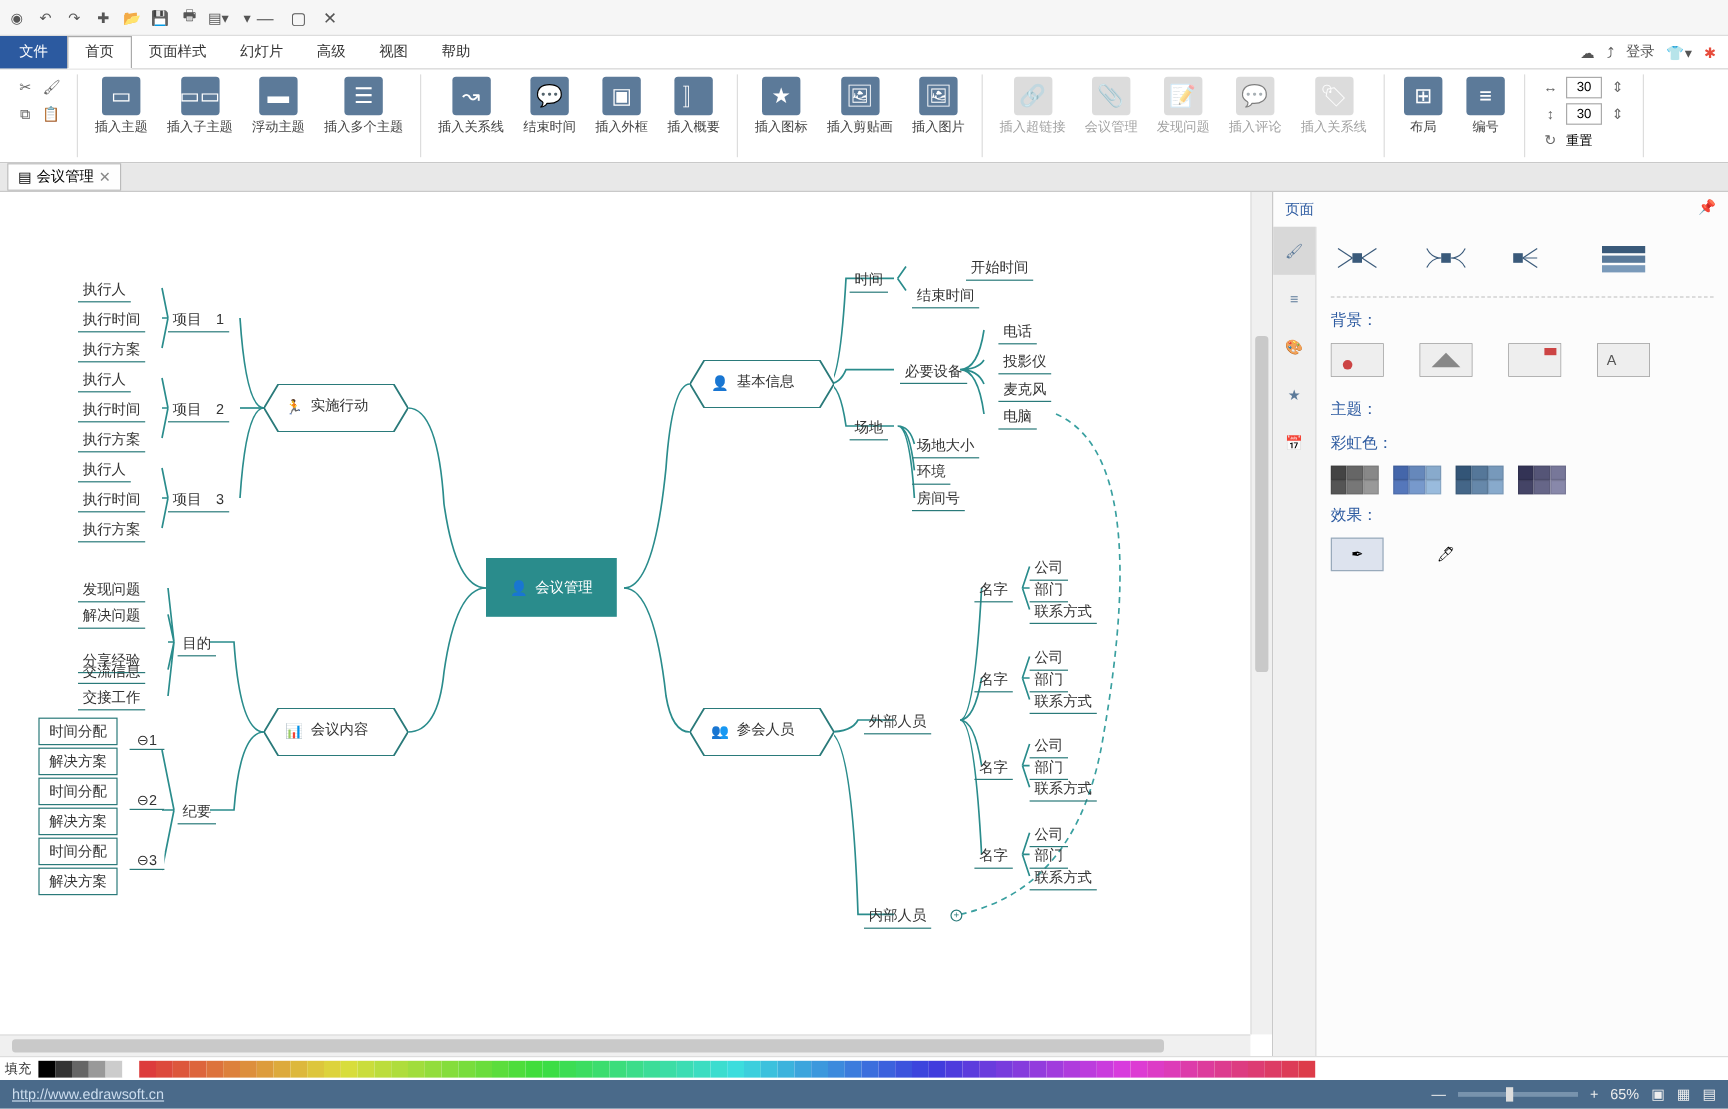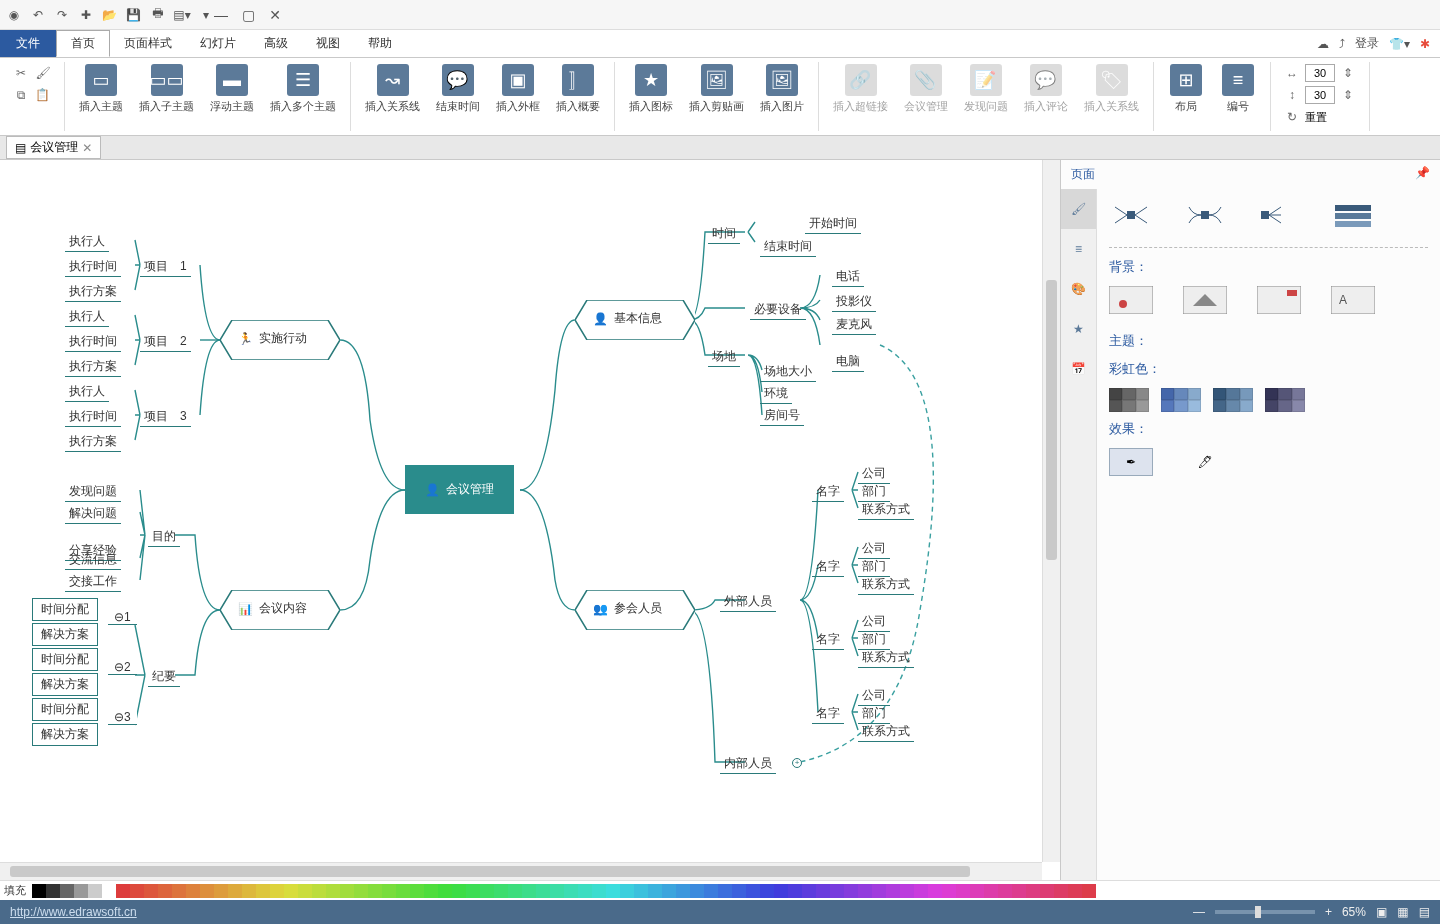--- a/index.html
+++ b/index.html
@@ -377,21 +377,21 @@
       <div class="node underline" style="left:708px;top:64px;">时间</div>
       <div class="node underline" style="left:750px;top:140px;">必要设备</div>
       <div class="node underline" style="left:708px;top:187px;">场地</div>
 
       <div class="node underline" style="left:760px;top:54px;margin-left:45px;">开始时间</div>
       <div class="node underline" style="left:760px;top:77px;">结束时间</div>
 
       <div class="node underline" style="left:832px;top:107px;">电话</div>
       <div class="node underline" style="left:832px;top:132px;">投影仪</div>
       <div class="node underline" style="left:832px;top:155px;">麦克风</div>
-      <div class="node underline" style="left:832px;top:192px;text-align:center;">电脑</div>
+      <div class="node underline" style="left:832px;top:178px;text-align:center;">电脑</div>
 
       <div class="node underline" style="left:760px;top:202px;">场地大小</div>
       <div class="node underline" style="left:760px;top:224px;">环境</div>
       <div class="node underline" style="left:760px;top:246px;">房间号</div>
 
       <div class="node underline" style="left:720px;top:432px;text-align:right;">外部人员</div>
       <div class="node underline" style="left:720px;top:594px;">内部人员</div>
       <div class="expand-dot" style="left:792px;top:598px;">+</div>
 
       <div class="node underline" style="left:812px;top:322px;">名字</div>

